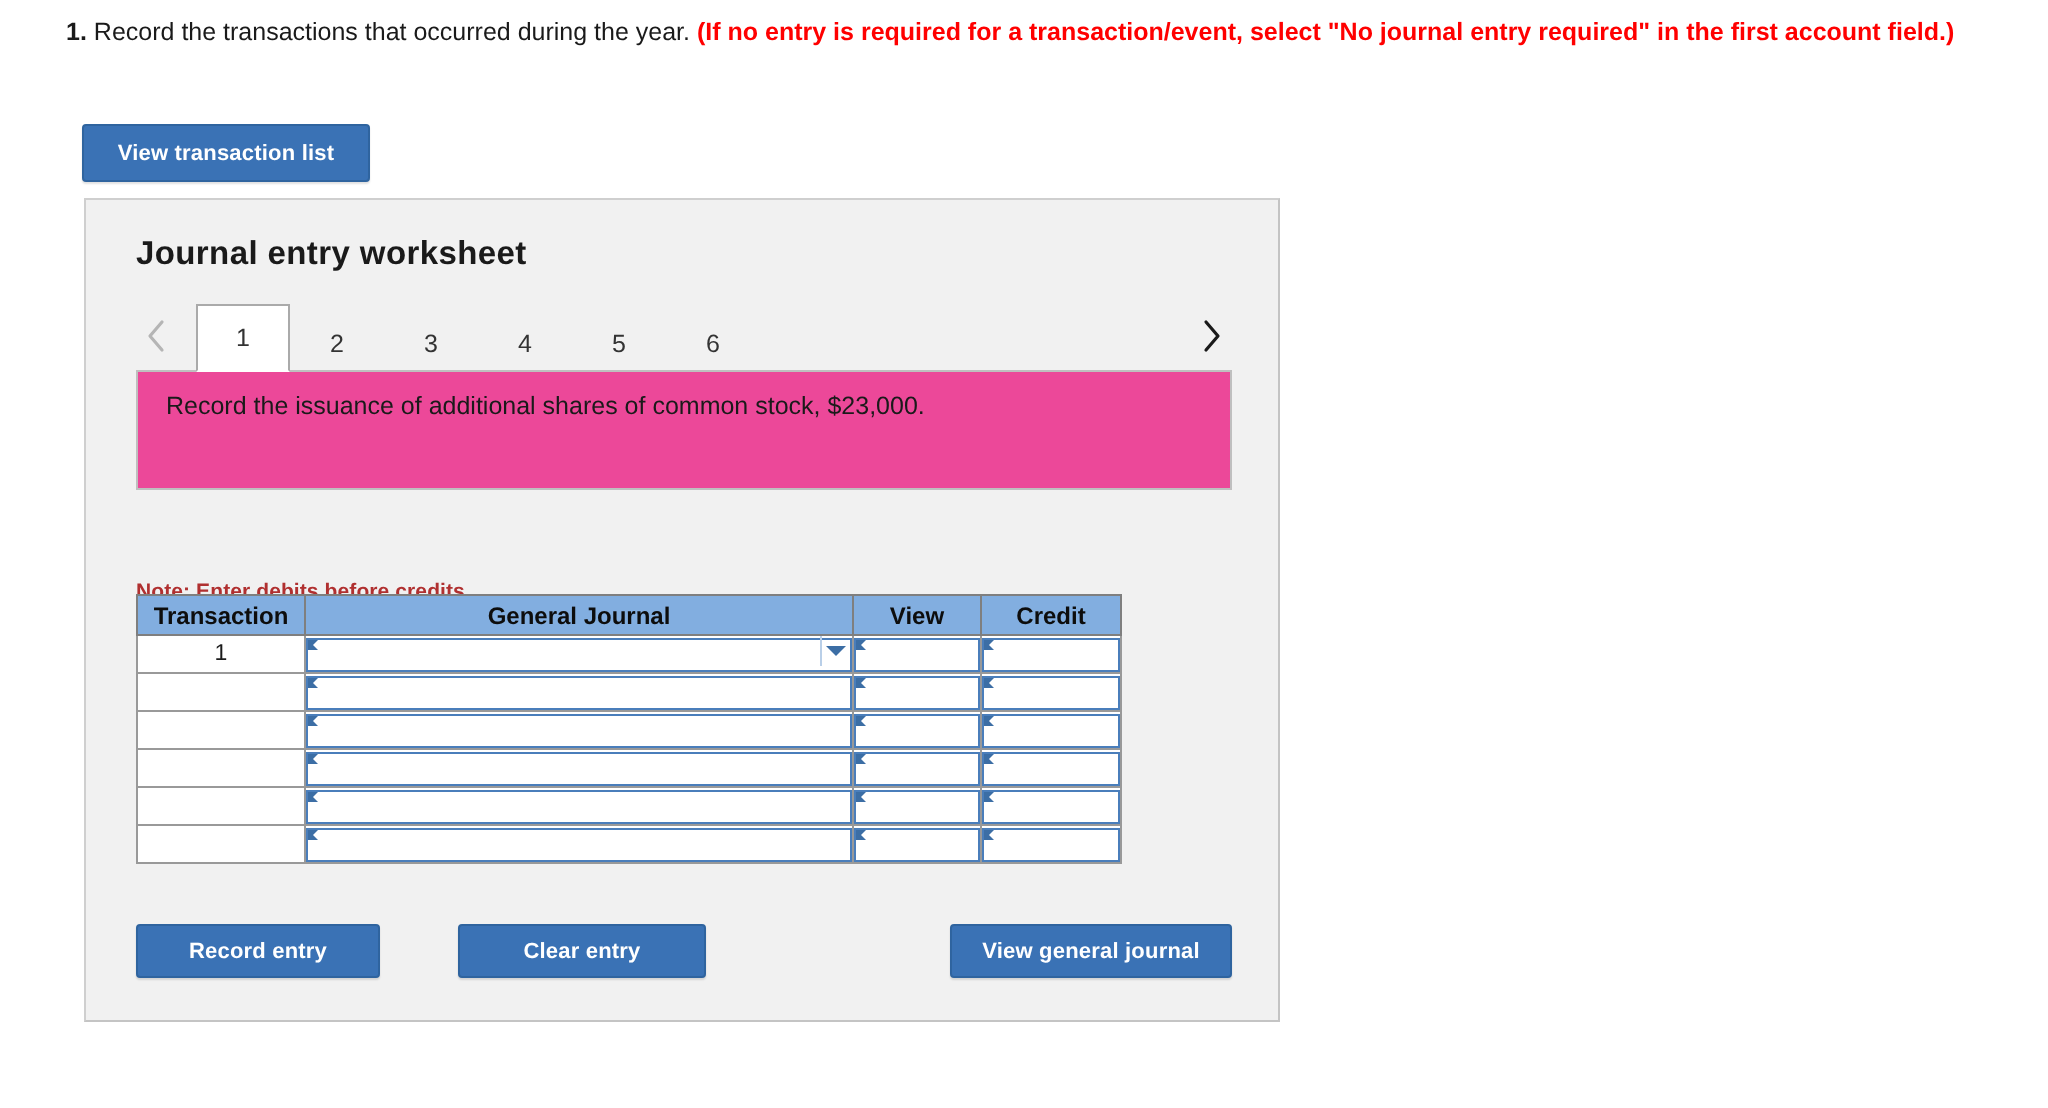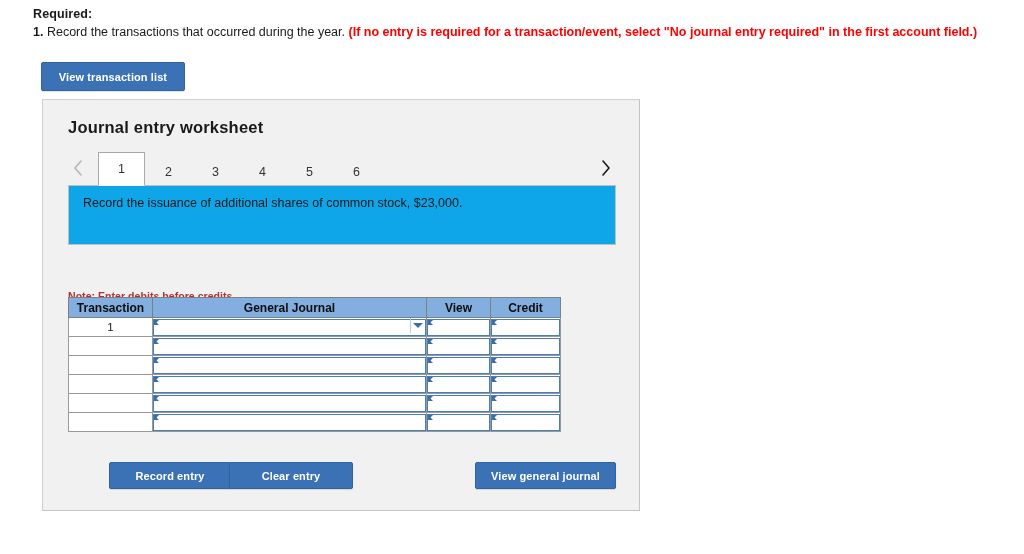--- a/index.html
+++ b/index.html
@@ -141,21 +141,21 @@
     z-index: 3;
   }
 
   
   .desc-box {
     position: absolute;
     left: 25px;
     top: 85px;
     width: 548px;
     height: 60px;
-    background: #0ea5e9;
+    background: #ec4899;
     border: 1px solid #bfbfbf;
     z-index: 1;
   }
   .desc-text {
     position: absolute;
     left: 14px;
     top: 10px;
     font-size: 12.5px;
     color: #1a1a1a;
   }
@@ -263,42 +263,40 @@
     border-top: 5px solid #3c6ea5;
   }
 
   
   #record-entry {
     position: absolute;
     left: 25px;
     top: 362px;
     width: 122px;
     height: 27px;
-    margin-left: 41px;
   }
   #clear-entry {
     position: absolute;
     left: 186px;
     top: 362px;
     width: 124px;
     height: 27px;
   }
   #view-general-journal {
     position: absolute;
     left: 432px;
     top: 362px;
     width: 141px;
     height: 27px;
   }
 </style>
 </head>
 <body>
 
 <div class="instructions">
-  <div class="req-label">Required:</div>
   <div class="req-line">
     <span class="req-num">1.</span>
     <span>Record the transactions that occurred during the year.</span>
     <span class="req-red">(If no entry is required for a transaction/event, select "No journal entry required" in the first account field.)</span>
   </div>
 </div>
 
 <div id="view-transaction-list" class="btn-blue">View transaction list</div>
 
 <div class="panel">

